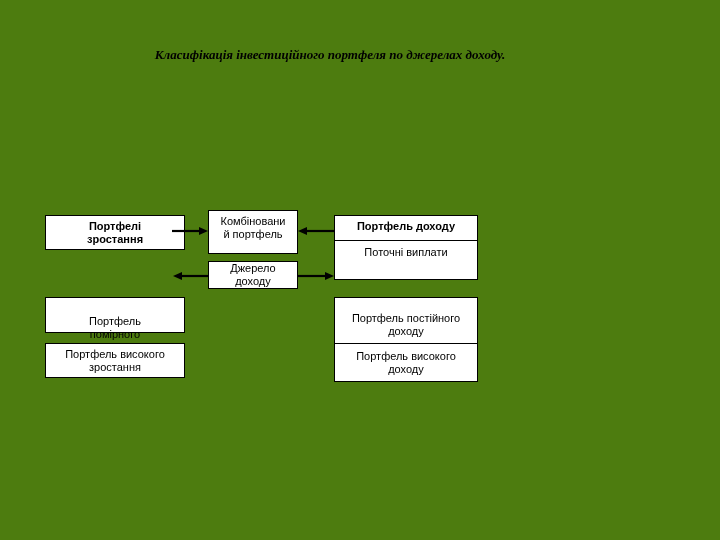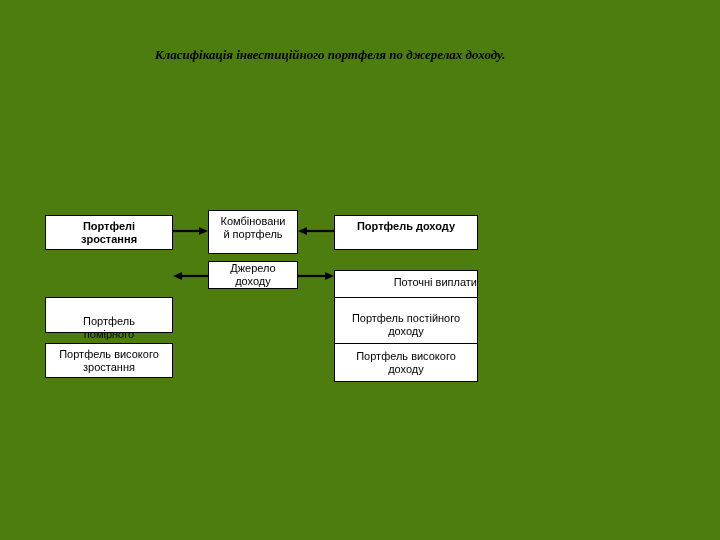--- a/index.html
+++ b/index.html
@@ -36,35 +36,35 @@
     white-space: pre-line;
     display: flex;
     justify-content: center;
     box-sizing: border-box;
   }
   .v-center { align-items: center; }
   .v-top    { align-items: flex-start; }
   .bold     { font-weight: bold; }
 
   
-  .col-left  { left: 45px;  width: 128px; }
+  .col-left  { left: 45px;  width: 140px; }
   .l1 { top: 215px; height: 35px; }
   .l2 { top: 255px; height: 36px; }
   .l3 { top: 297px; height: 36px; padding-top: 17px; overflow: visible; }
   .l4 { top: 343px; height: 35px; }
 
   
   .col-center { left: 208px; width: 90px; }
   .c1 { top: 210px; height: 44px; padding-top: 4px; }
   .c2 { top: 261px; height: 28px; }
 
   
   .col-right { left: 334px; width: 144px; }
-  .r1 { top: 215px; height: 35px; padding-top: 4px; }
-  .r2 { top: 270px; height: 40px; padding-top: 5px; justify-content: flex-end; }
+  .r1 { top: 215px; height: 28px; padding-top: 4px; }
+  .r2 { top: 240px; height: 40px; padding-top: 5px; }
   .r3 { top: 297px; height: 56px; }
   .r4 { top: 343px; height: 39px; }
 
   .arrow { position: absolute; display: block; }
 </style>
 </head>
 <body>
 
 <div class="slide">
 

